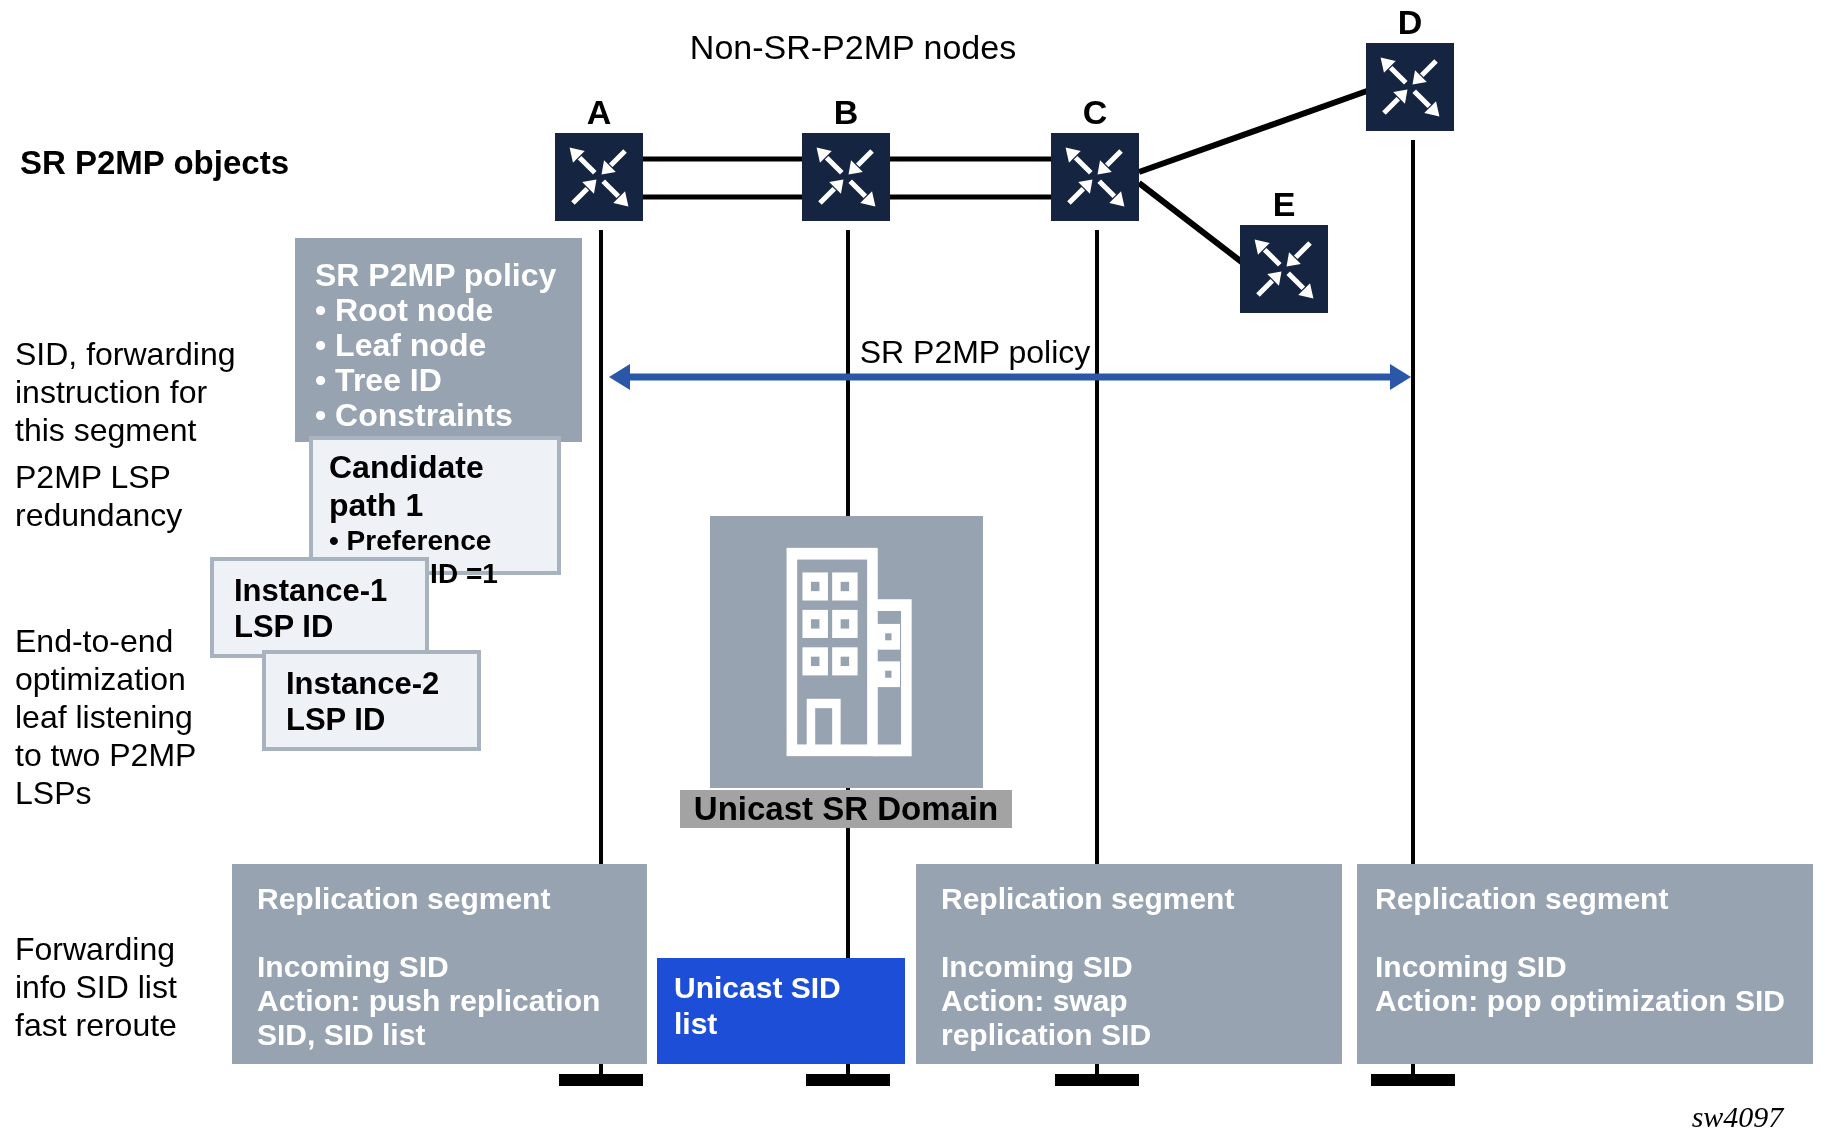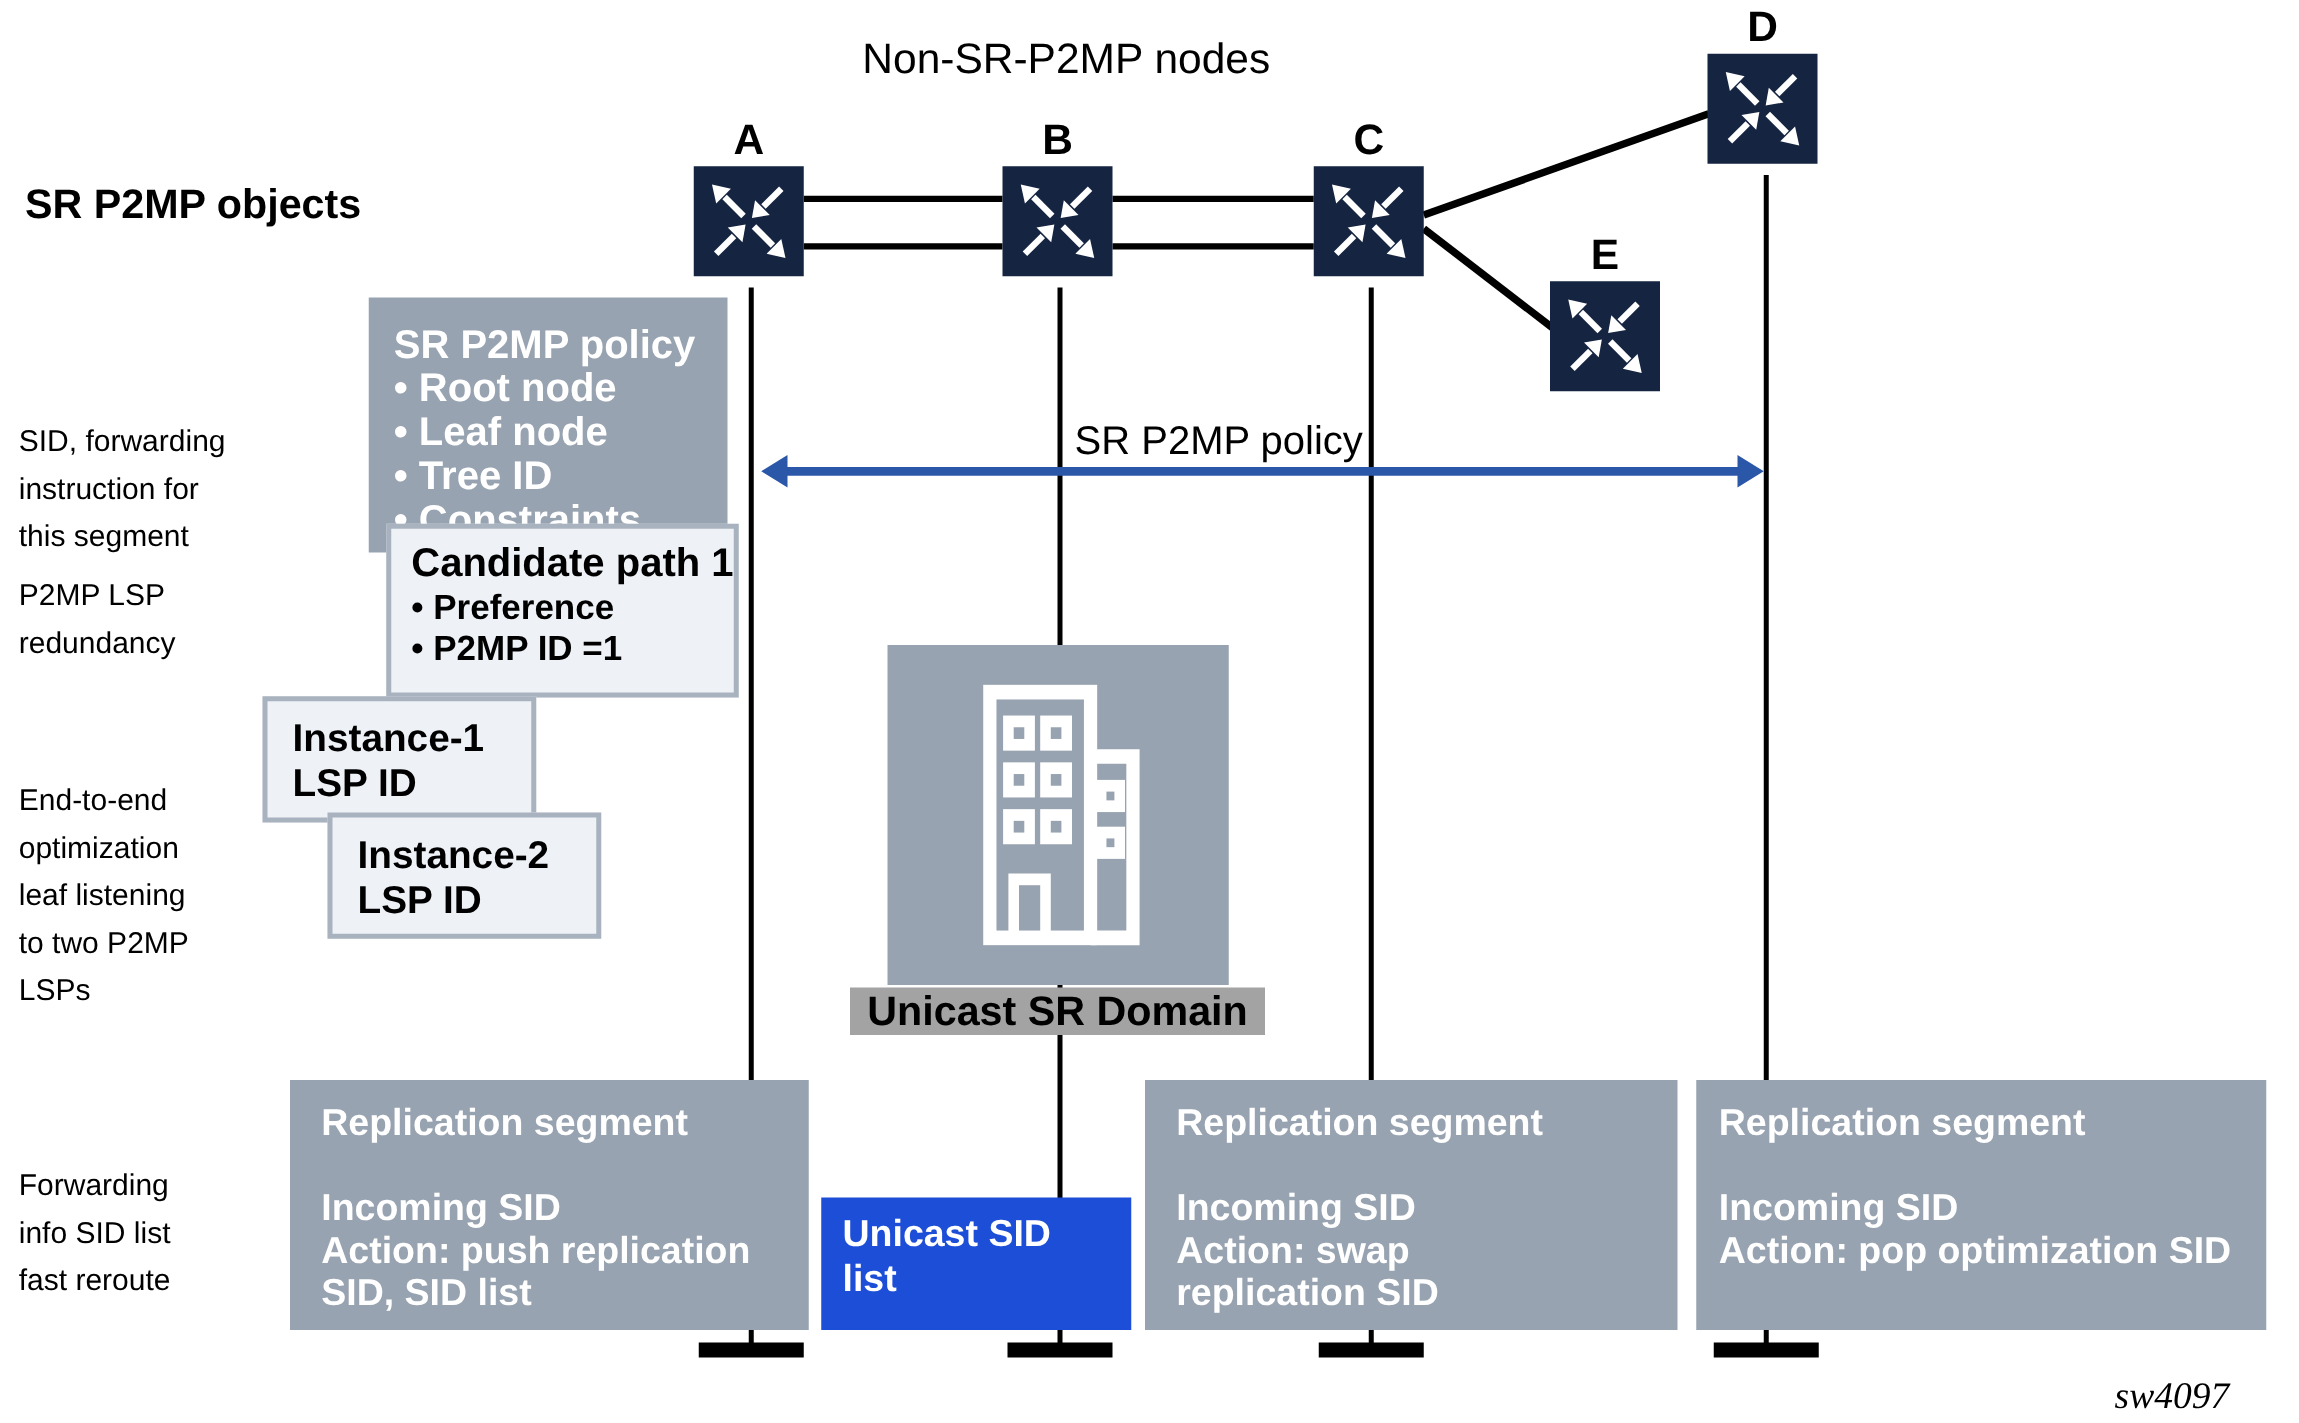--- a/index.html
+++ b/index.html
@@ -4,33 +4,33 @@
 <style>
   html,body{margin:0;padding:0;background:#fff;}
   .canvas{
     position:relative;width:1839px;height:1138px;background:#ffffff;
     font-family:"Liberation Sans",sans-serif;overflow:hidden;
   }
   .wires{position:absolute;left:0;top:0;z-index:0;}
   .txt{position:absolute;color:#000;}
   .diagram-title{left:600px;top:28px;width:506px;text-align:center;font-size:34px;z-index:2;}
   .section-heading{left:20px;top:144px;font-size:33px;font-weight:bold;z-index:2;}
-  .side-label{font-size:24px;line-height:38px;z-index:2;}
+  .side-label{font-size:32px;line-height:38px;z-index:2;}
   .node{position:absolute;width:88px;height:88px;z-index:3;}
   .node-box{position:absolute;left:0;top:0;width:88px;height:88px;background:#152440;}
   .node-box svg{display:block;margin:2px;}
   .node-label{position:absolute;left:0;top:-40px;width:88px;text-align:center;
     font-size:34px;font-weight:bold;color:#000;}
   .arrow-label{left:775px;top:334px;width:400px;text-align:center;font-size:32px;z-index:2;}
   .box{position:absolute;box-sizing:border-box;z-index:2;}
   .gray{background:#98a3b1;color:#fff;font-weight:bold;}
   .light{background:#eef2f7;border:4px solid #a9b2bf;color:#000;font-weight:bold;}
   .policy-box{left:295px;top:238px;width:287px;height:204px;padding:20px 0 0 20px;
     font-size:32px;line-height:35px;}
-  .candidate-box{left:309px;top:419px;width:282px;height:139px;padding:8px 0 0 16px;}
+  .candidate-box{left:309px;top:436px;width:252px;height:139px;padding:8px 0 0 16px;}
   .candidate-box .cand-title{font-size:32px;line-height:38px;}
   .candidate-box .cand-bullet{font-size:28px;line-height:33px;}
   .instance-box{width:219px;height:101px;padding:12px 0 0 20px;font-size:31px;line-height:36px;}
   .instance1-box{left:210px;top:557px;}
   .instance2-box{left:262px;top:650px;}
   .domain-box{left:710px;top:516px;width:273px;height:272px;display:flex;
     align-items:center;justify-content:center;}
   .domain-label{left:680px;top:790px;width:332px;text-align:center;font-size:33px;
     font-weight:bold;background:#a3a3a3;z-index:2;line-height:38px;}
   .repl-box{top:864px;height:200px;padding:18px 0 0 25px;font-size:30px;line-height:34px;}

